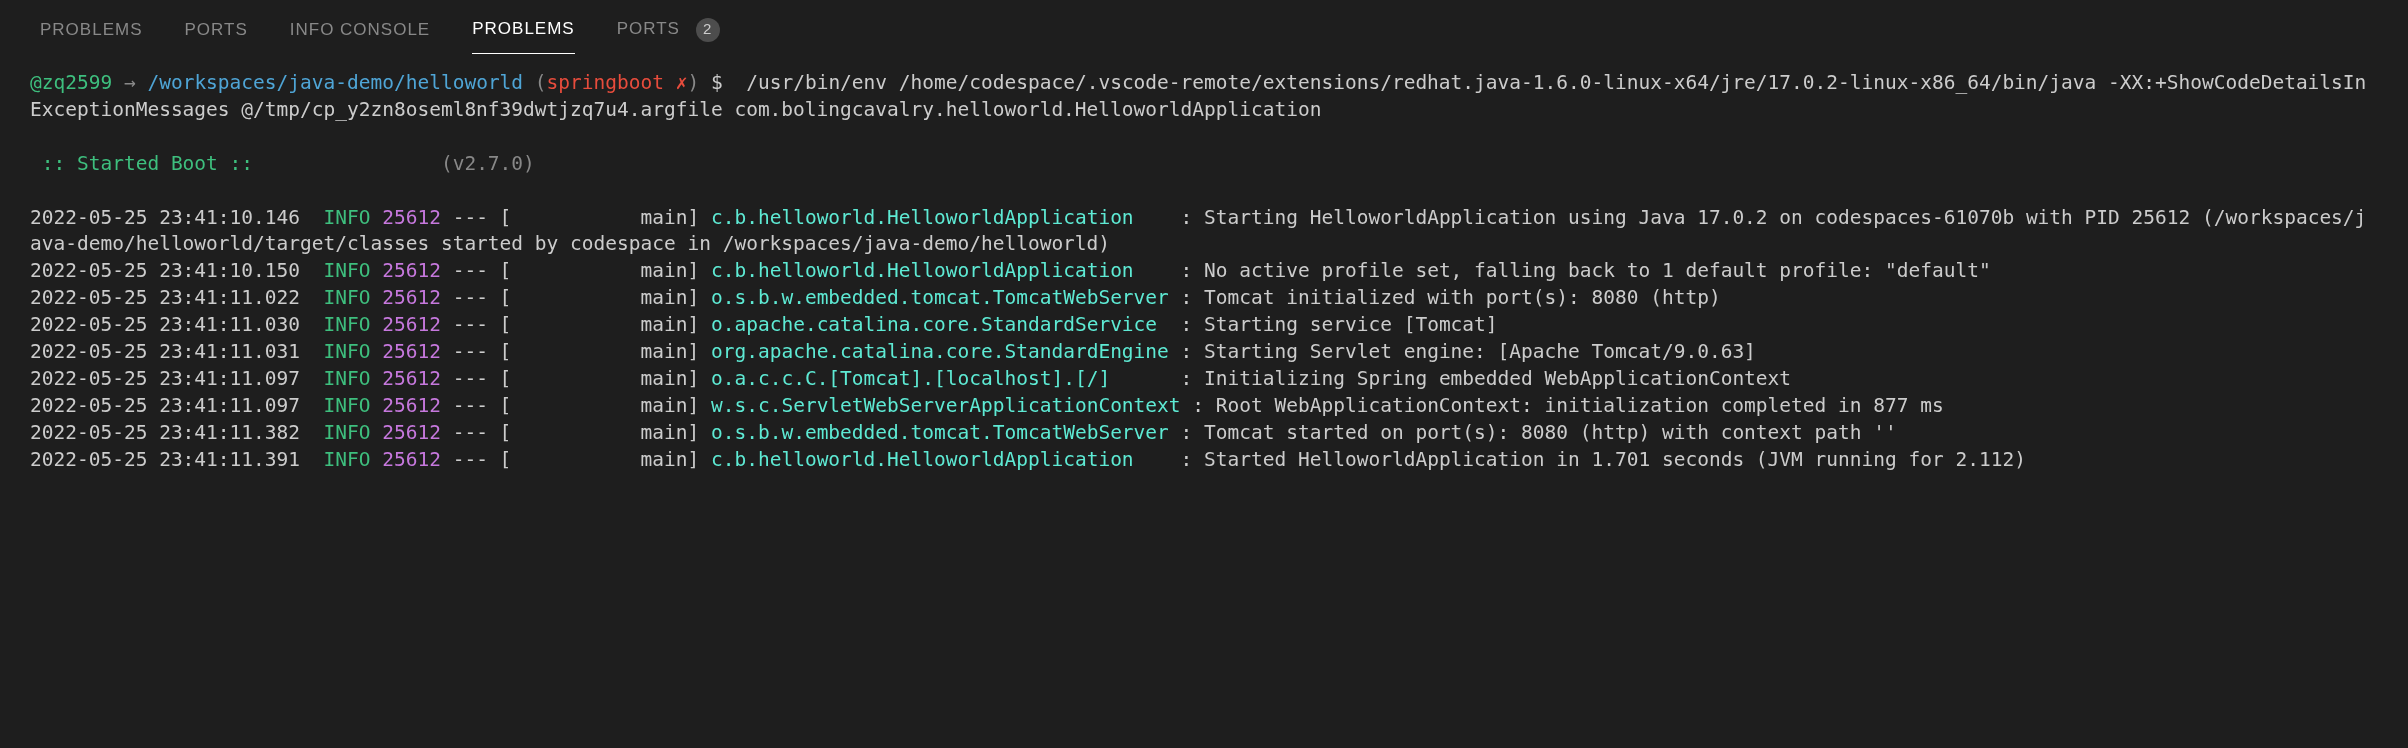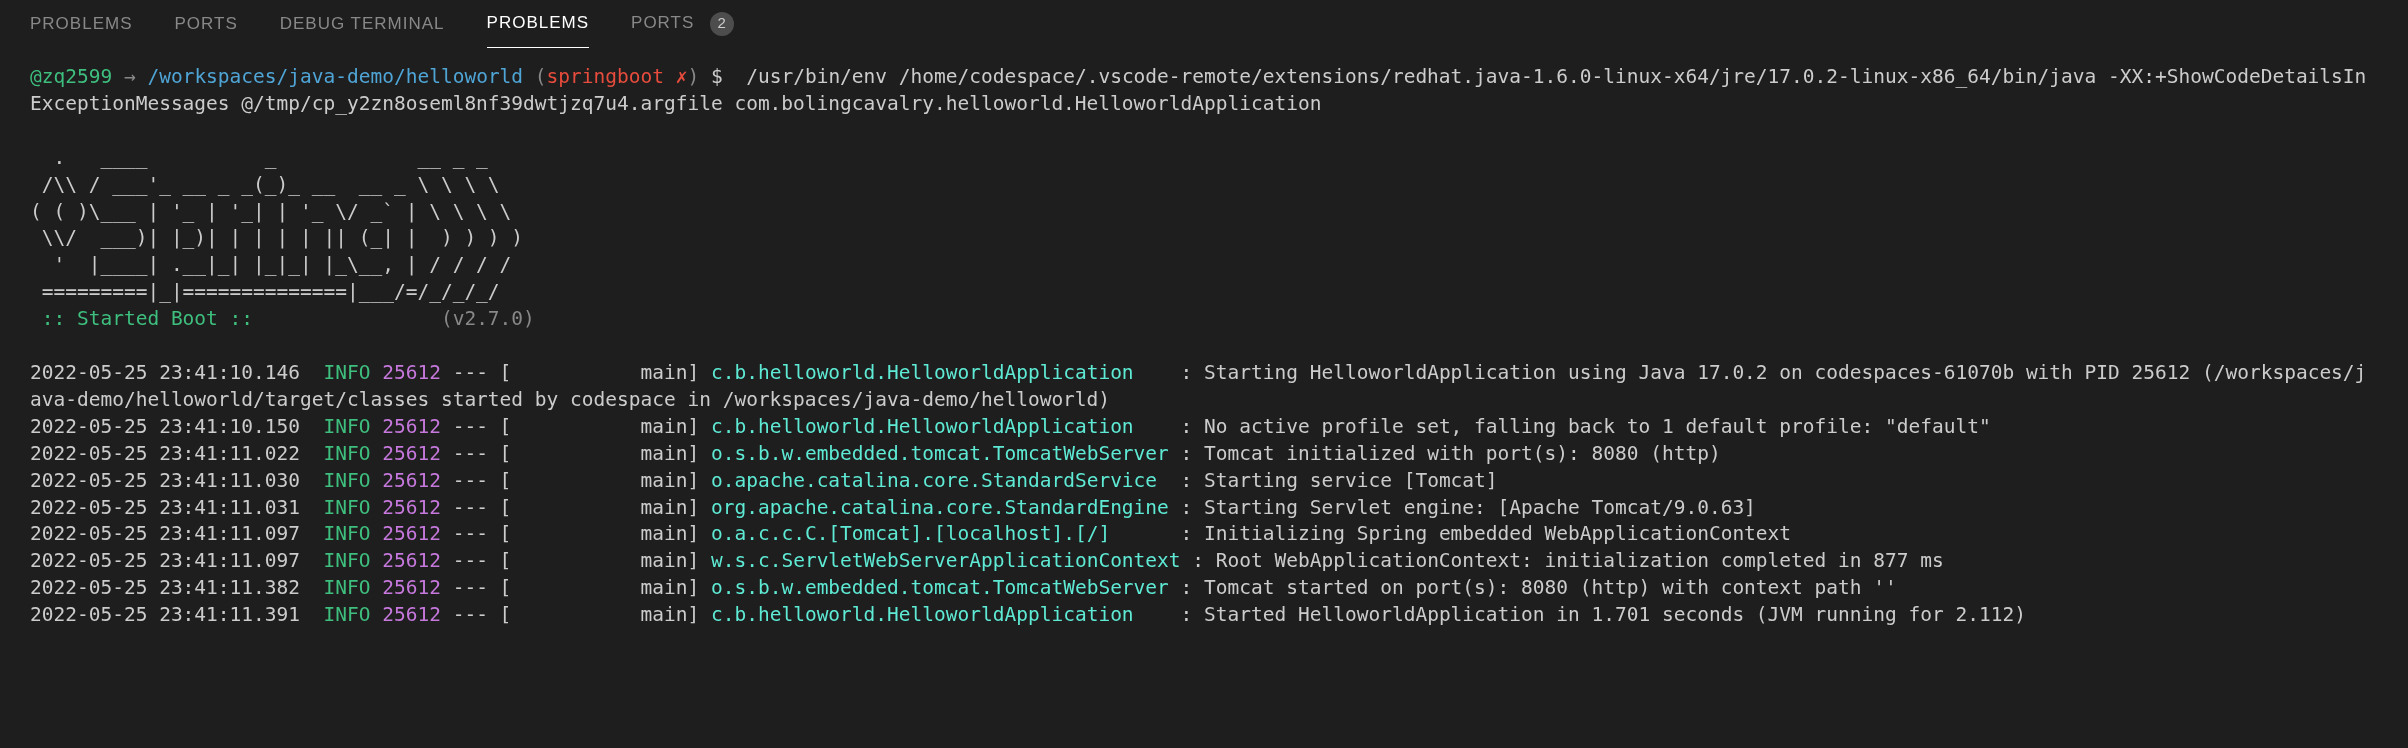--- a/index.html
+++ b/index.html
@@ -14,23 +14,24 @@
     color: #cccccc;
     width: 2408px;
     height: 748px;
     overflow: hidden;
     line-height: 1.38;
   }
   .tabs {
     display: flex;
     align-items: center;
     height: 48px;
-    padding-left: 30px;
+    padding-left: 40px;
     background: #1e1e1e;
     border-bottom: 1px solid #1e1e1e;
+    margin-top: 6px;
   }
   .tab {
     color: #888888;
     font-size: 17px;
     letter-spacing: 1px;
     padding: 12px 0;
     margin-right: 42px;
     cursor: pointer;
     font-family: -apple-system, 'Segoe UI', sans-serif;
   }
@@ -74,28 +75,23 @@
   .logger { color: #5eead4; }
   .colon { color: #cccccc; }
   .msg { color: #cccccc; }
 </style>
 </head>
 <body>
 
 <div class="tabs">
   <div class="tab">PROBLEMS</div>
   <div class="tab">PORTS</div>
-  <div class="tab">DEBUG TERMINAL</div>
+  <div class="tab">INFO CONSOLE</div>
   <div class="tab active">PROBLEMS</div>
   <div class="tab" style="margin-right:0">
     <span>PORTS</span>
     <span class="ports-badge">2</span>
   </div>
 </div>
 
 <div class="terminal" id="term"><div style="white-space: pre-wrap; word-break: break-all;"><span class="prompt-user">@zq2599</span><span class="prompt-arrow"> → </span><span class="prompt-path">/workspaces/java-demo/helloworld</span><span class="prompt-paren"> (</span><span class="prompt-branch">springboot</span><span class="prompt-x"> ✗</span><span class="prompt-paren">) </span><span class="prompt-dollar">$  </span><span class="cmd">/usr/bin/env /home/codespace/.vscode-remote/extensions/redhat.java-1.6.0-linux-x64/jre/17.0.2-linux-x86_64/bin/java -XX:+ShowCodeDetailsInExceptionMessages @/tmp/cp_y2zn8oseml8nf39dwtjzq7u4.argfile com.bolingcavalry.helloworld.HelloworldApplication</span></div>
-<div class="ascii">  .   ____          _            __ _ _
- /\\ / ___'_ __ _ _(_)_ __  __ _ \ \ \ \
-( ( )\___ | '_ | '_| | '_ \/ _` | \ \ \ \
- \\/  ___)| |_)| | | | | || (_| |  ) ) ) )
-  '  |____| .__|_| |_|_| |_\__, | / / / /
- =========|_|==============|___/=/_/_/_/</div><div><span class="spring-boot"> :: Started Boot :: </span><span class="version">               (v2.7.0)</span></div>
+<div><span class="spring-boot"> :: Started Boot :: </span><span class="version">               (v2.7.0)</span></div>
 <div style="white-space: pre-wrap; word-break: break-all;"><span class="ts">2022-05-25 23:41:10.146  </span><span class="level-info">INFO</span><span class="pid"> 25612</span><span class="dashes"> --- [           </span><span class="thread">main</span><span class="dashes">] </span><span class="logger">c.b.helloworld.HelloworldApplication   </span><span class="colon"> : </span><span class="msg">Starting HelloworldApplication using Java 17.0.2 on codespaces-61070b with PID 25612 (/workspaces/java-demo/helloworld/target/classes started by codespace in /workspaces/java-demo/helloworld)</span></div><div style="white-space: pre-wrap; word-break: break-all;"><span class="ts">2022-05-25 23:41:10.150  </span><span class="level-info">INFO</span><span class="pid"> 25612</span><span class="dashes"> --- [           </span><span class="thread">main</span><span class="dashes">] </span><span class="logger">c.b.helloworld.HelloworldApplication   </span><span class="colon"> : </span><span class="msg">No active profile set, falling back to 1 default profile: "default"</span></div><div style="white-space: pre-wrap; word-break: break-all;"><span class="ts">2022-05-25 23:41:11.022  </span><span class="level-info">INFO</span><span class="pid"> 25612</span><span class="dashes"> --- [           </span><span class="thread">main</span><span class="dashes">] </span><span class="logger">o.s.b.w.embedded.tomcat.TomcatWebServer</span><span class="colon"> : </span><span class="msg">Tomcat initialized with port(s): 8080 (http)</span></div><div style="white-space: pre-wrap; word-break: break-all;"><span class="ts">2022-05-25 23:41:11.030  </span><span class="level-info">INFO</span><span class="pid"> 25612</span><span class="dashes"> --- [           </span><span class="thread">main</span><span class="dashes">] </span><span class="logger">o.apache.catalina.core.StandardService </span><span class="colon"> : </span><span class="msg">Starting service [Tomcat]</span></div><div style="white-space: pre-wrap; word-break: break-all;"><span class="ts">2022-05-25 23:41:11.031  </span><span class="level-info">INFO</span><span class="pid"> 25612</span><span class="dashes"> --- [           </span><span class="thread">main</span><span class="dashes">] </span><span class="logger">org.apache.catalina.core.StandardEngine</span><span class="colon"> : </span><span class="msg">Starting Servlet engine: [Apache Tomcat/9.0.63]</span></div><div style="white-space: pre-wrap; word-break: break-all;"><span class="ts">2022-05-25 23:41:11.097  </span><span class="level-info">INFO</span><span class="pid"> 25612</span><span class="dashes"> --- [           </span><span class="thread">main</span><span class="dashes">] </span><span class="logger">o.a.c.c.C.[Tomcat].[localhost].[/]     </span><span class="colon"> : </span><span class="msg">Initializing Spring embedded WebApplicationContext</span></div><div style="white-space: pre-wrap; word-break: break-all;"><span class="ts">2022-05-25 23:41:11.097  </span><span class="level-info">INFO</span><span class="pid"> 25612</span><span class="dashes"> --- [           </span><span class="thread">main</span><span class="dashes">] </span><span class="logger">w.s.c.ServletWebServerApplicationContext</span><span class="colon"> : </span><span class="msg">Root WebApplicationContext: initialization completed in 877 ms</span></div><div style="white-space: pre-wrap; word-break: break-all;"><span class="ts">2022-05-25 23:41:11.382  </span><span class="level-info">INFO</span><span class="pid"> 25612</span><span class="dashes"> --- [           </span><span class="thread">main</span><span class="dashes">] </span><span class="logger">o.s.b.w.embedded.tomcat.TomcatWebServer</span><span class="colon"> : </span><span class="msg">Tomcat started on port(s): 8080 (http) with context path ''</span></div><div style="white-space: pre-wrap; word-break: break-all;"><span class="ts">2022-05-25 23:41:11.391  </span><span class="level-info">INFO</span><span class="pid"> 25612</span><span class="dashes"> --- [           </span><span class="thread">main</span><span class="dashes">] </span><span class="logger">c.b.helloworld.HelloworldApplication   </span><span class="colon"> : </span><span class="msg">Started HelloworldApplication in 1.701 seconds (JVM running for 2.112)</span></div></div>
 
 </body></html>

